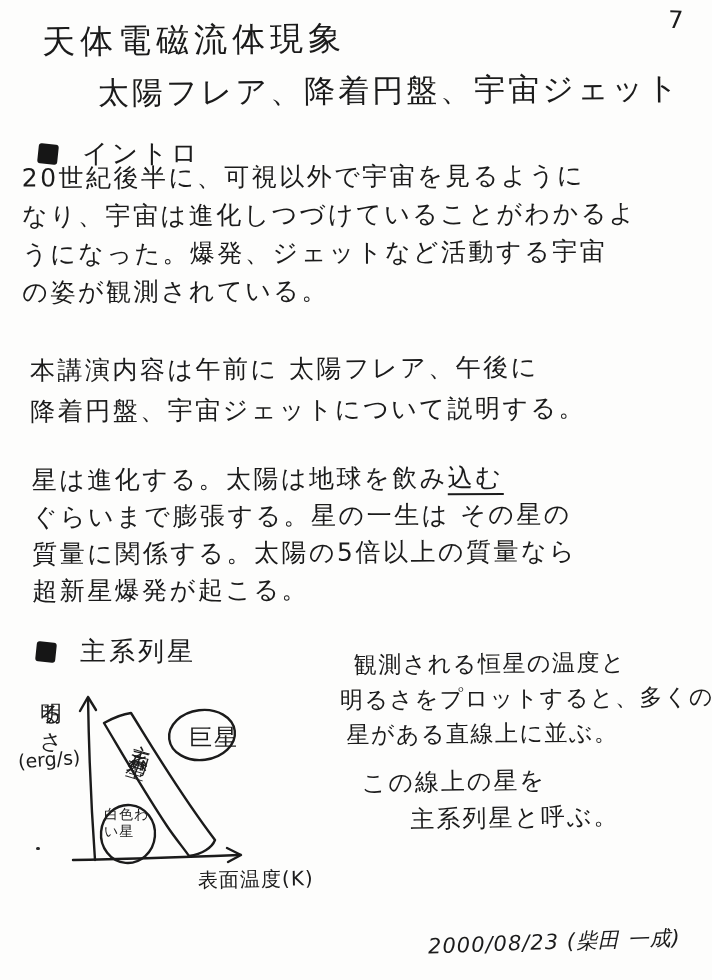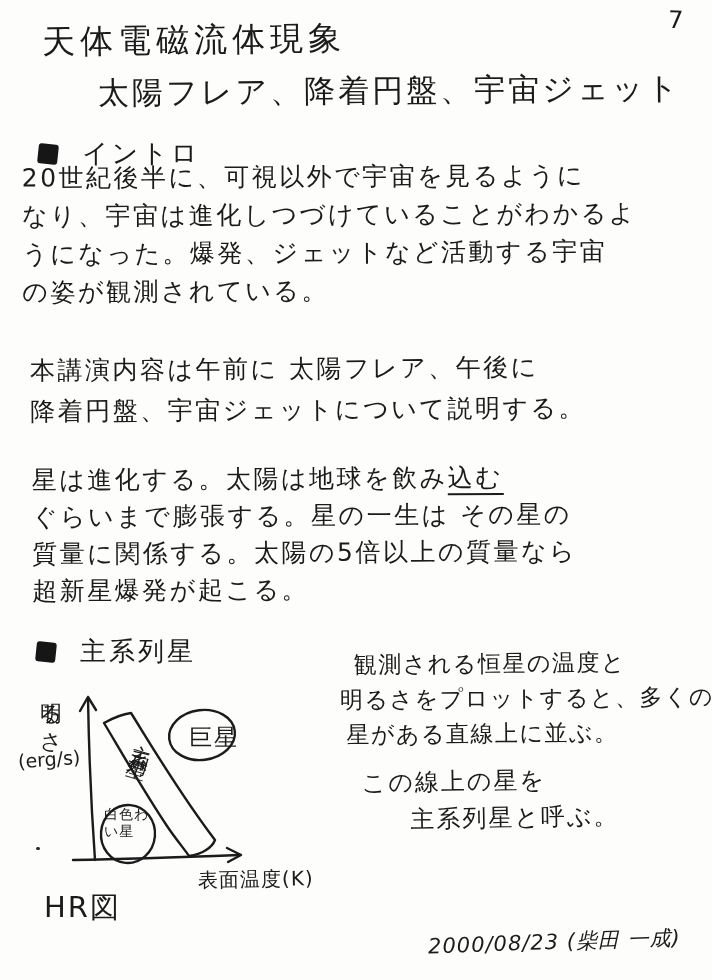--- a/index.html
+++ b/index.html
@@ -108,21 +108,20 @@
   </svg>
 
   <div class="hw y-label">明るさ</div>
   <div class="hw y-unit">(erg/s)</div>
   <div class="hw band-label">主系列星</div>
   <div class="hw giant-label">巨星</div>
   <div class="hw wd-label">白色わい星</div>
   <div class="hw x-unit"></div>
 
   <div class="hw x-label">表面温度(K)</div>
-  <div class="hw hr-caption">HR図</div>
   <div class="hw ink-speck"></div>
 
   <div class="para note1">
     <div class="ln0">観測される恒星の温度と</div>
     <div class="ln1">明るさをプロットすると、多くの</div>
     <div class="ln2">星がある直線上に並ぶ。</div>
   </div>
   <div class="para note2">
     <div class="ln0">この線上の星を</div>
     <div class="ln1">主系列星と呼ぶ。</div>

